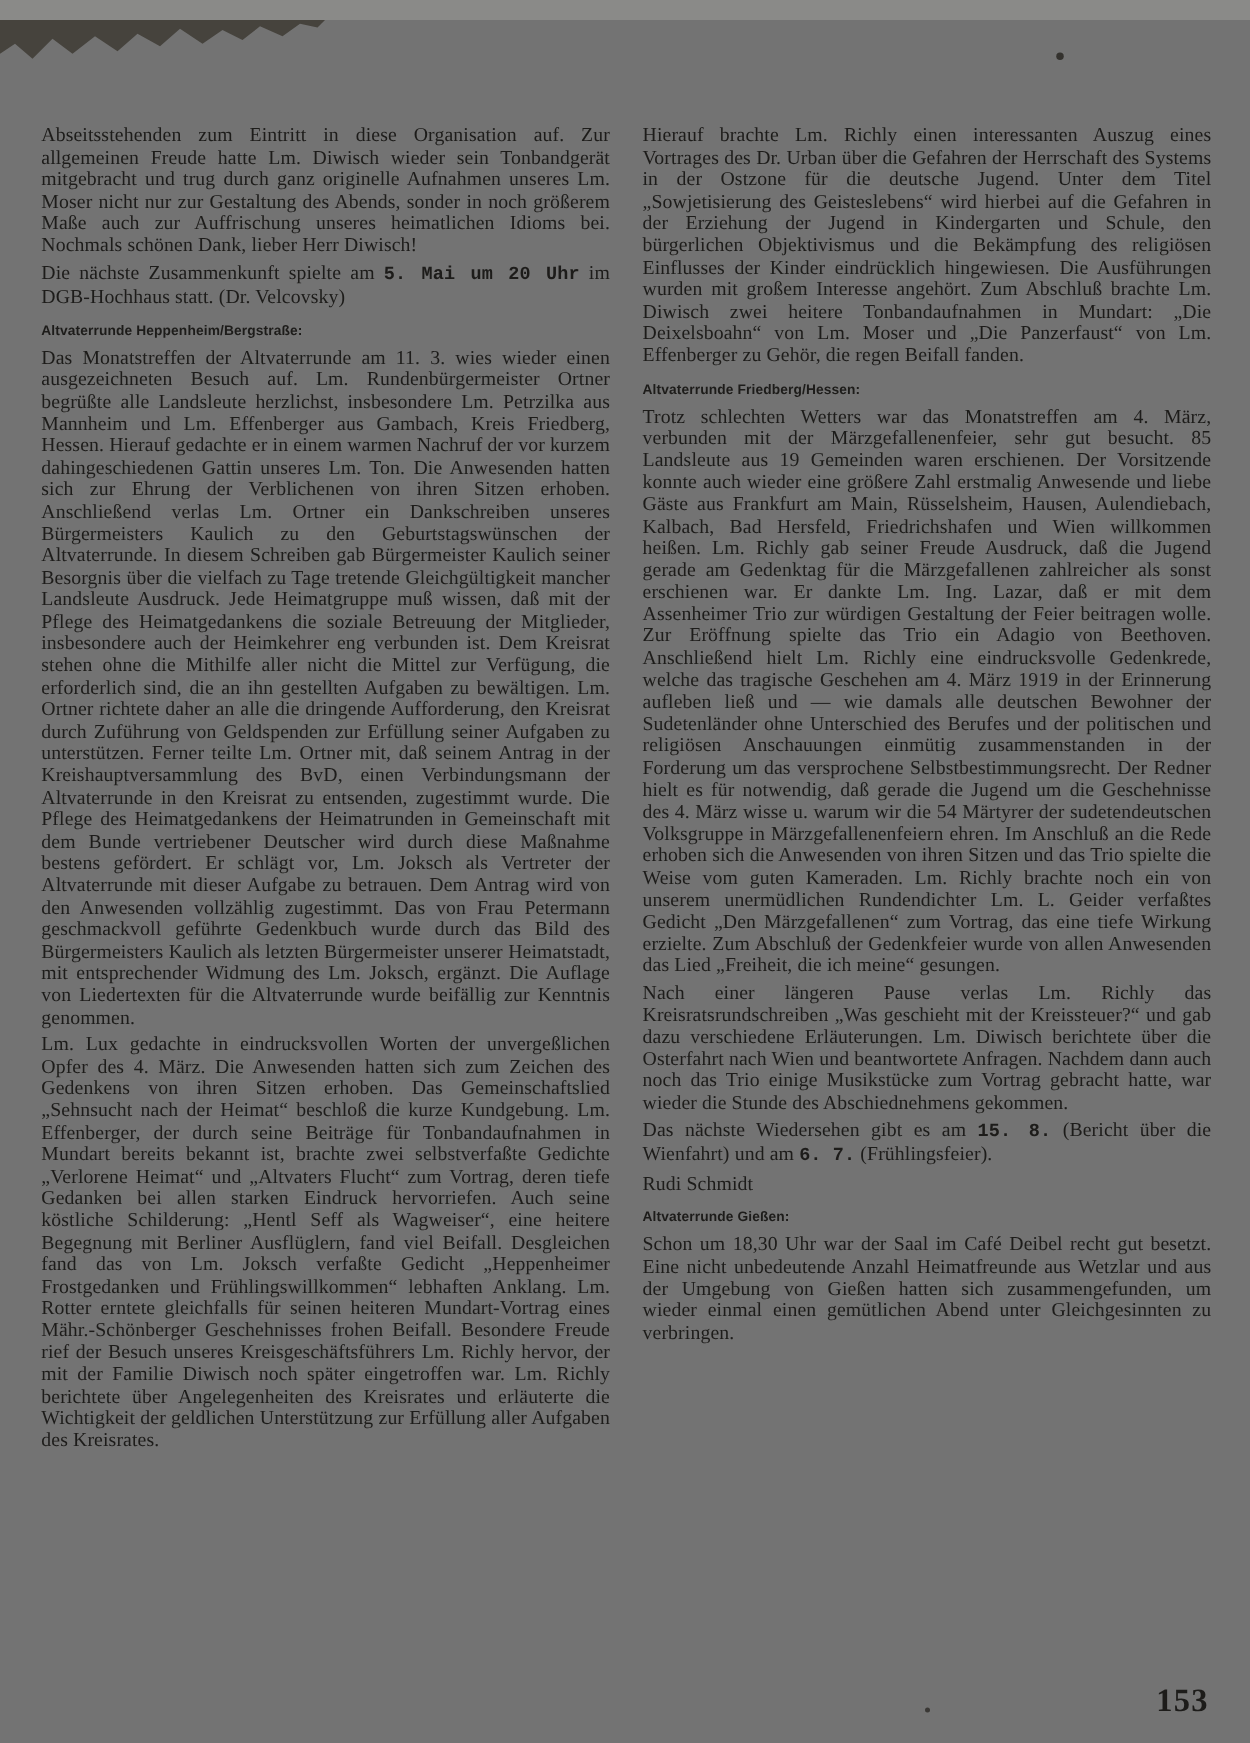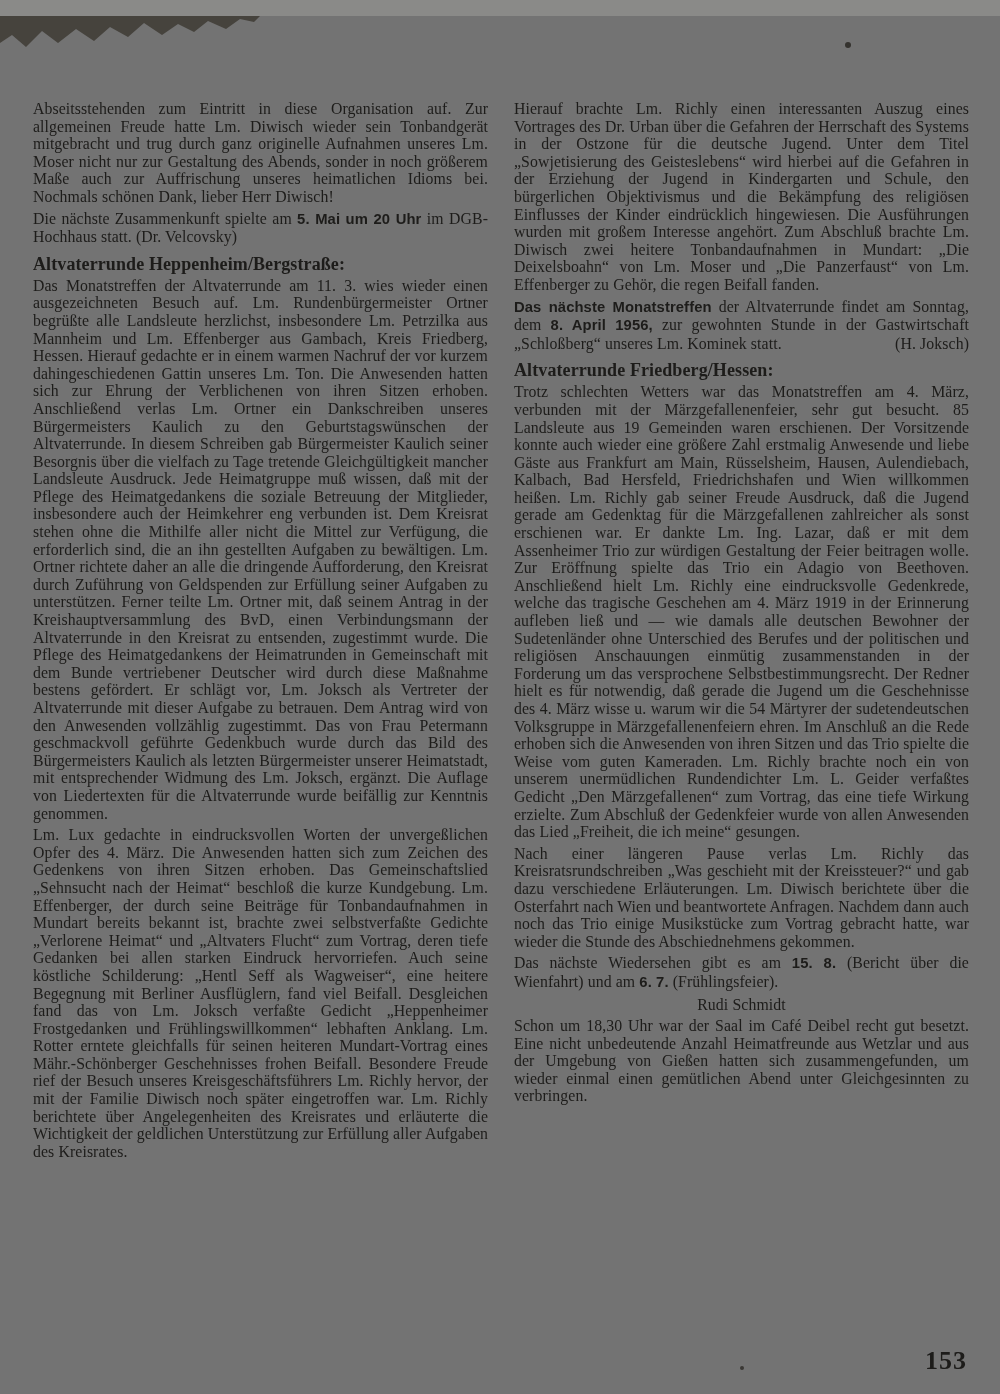--- a/index.html
+++ b/index.html
@@ -4,24 +4,24 @@
 <style>
   *{box-sizing:border-box}
   html,body{margin:0;padding:0;background:#8a8a88}
   .page{position:relative;width:1000px;height:1394px;margin:16px auto;background:#737373;overflow:hidden;
         font-family:"Liberation Serif","DejaVu Serif",serif;color:#1d1c1a;
         background-image:linear-gradient(180deg,#ecead f0 0%,#edebe5 3%,#edebe5 100%)}
   .torn{position:absolute;top:0;left:0;display:block;pointer-events:none}
   .content{position:absolute;top:84px;left:33px;width:936px;display:flex;gap:26px}
   .col{flex:1;font-size:15.8px;line-height:17.6px;text-align:justify;letter-spacing:0.1px;hyphens:auto;-webkit-hyphens:auto}
   .col p{margin:0 0 4px}
-  .col h3{font-family:Liberation Serif, serif;font-size:18px;line-height:18px;margin:9px 0 4px;letter-spacing:0.1px}
-  .b{font-family:Liberation Sans, sans-serif;font-weight:700;font-size:14.8px}
+  .col h3{font-family:Liberation Sans, sans-serif;font-size:11px;line-height:18px;margin:9px 0 4px;letter-spacing:0.1px}
+  .b{font-family:Liberation Mono, monospace;font-weight:700;font-size:14.8px}
   .fr{float:right;font-size:15.8px;font-family:"Liberation Serif","DejaVu Serif",serif;font-weight:400}
-  .sig{text-align:center}
+  .sig{text-align:left}
   .pageno{position:absolute;right:33px;bottom:34px;font-size:26px;font-weight:700;letter-spacing:1px}
   .speck{position:absolute;border-radius:50%;background:#3a3835}
 </style>
 </head>
 <body>
 
 <div class="page">
 
   <svg class="torn" width="1000" height="42" viewBox="0 0 1000 42" xmlns="http://www.w3.org/2000/svg">
     <polygon fill="#46433d" points="0,0 260,0 254,6 240,3 226,13 208,5 194,16 178,8 162,19 144,7 128,21 110,11 94,25 76,13 58,27 42,15 26,31 12,19 0,27"></polygon>
@@ -31,26 +31,26 @@
   <div class="content">
     <div class="col">
         <p><span>Abseitsstehenden zum Eintritt in diese Organisation auf. Zur allgemeinen Freude hatte Lm. Diwisch wieder sein Tonbandgerät mitgebracht und trug durch ganz originelle Aufnahmen unseres Lm. Moser nicht nur zur Gestaltung des Abends, sonder in noch größerem Maße auch zur Auffrischung unseres heimatlichen Idioms bei. Nochmals schönen Dank, lieber Herr Diwisch!</span></p>
         <p><span>Die nächste Zusammenkunft spielte am </span><span class="b">5. Mai um 20 Uhr</span><span> im DGB-Hochhaus statt. (Dr. Velcovsky)</span></p>
         <h3>Altvaterrunde Heppenheim/Bergstraße:</h3>
         <p><span>Das Monatstreffen der Altvaterrunde am 11. 3. wies wieder einen ausgezeichneten Besuch auf. Lm. Rundenbürgermeister Ortner begrüßte alle Landsleute herzlichst, insbesondere Lm. Petrzilka aus Mannheim und Lm. Effenberger aus Gambach, Kreis Friedberg, Hessen. Hierauf gedachte er in einem warmen Nachruf der vor kurzem dahingeschiedenen Gattin unseres Lm. Ton. Die Anwesenden hatten sich zur Ehrung der Verblichenen von ihren Sitzen erhoben. Anschließend verlas Lm. Ortner ein Dankschreiben unseres Bürgermeisters Kaulich zu den Geburtstagswünschen der Altvaterrunde. In diesem Schreiben gab Bürgermeister Kaulich seiner Besorgnis über die vielfach zu Tage tretende Gleichgültigkeit mancher Landsleute Ausdruck. Jede Heimatgruppe muß wissen, daß mit der Pflege des Heimatgedankens die soziale Betreuung der Mitglieder, insbesondere auch der Heimkehrer eng verbunden ist. Dem Kreisrat stehen ohne die Mithilfe aller nicht die Mittel zur Verfügung, die erforderlich sind, die an ihn gestellten Aufgaben zu bewältigen. Lm. Ortner richtete daher an alle die dringende Aufforderung, den Kreisrat durch Zuführung von Geldspenden zur Erfüllung seiner Aufgaben zu unterstützen. Ferner teilte Lm. Ortner mit, daß seinem Antrag in der Kreishauptversammlung des BvD, einen Verbindungsmann der Altvaterrunde in den Kreisrat zu entsenden, zugestimmt wurde. Die Pflege des Heimatgedankens der Heimatrunden in Gemeinschaft mit dem Bunde vertriebener Deutscher wird durch diese Maßnahme bestens gefördert. Er schlägt vor, Lm. Joksch als Vertreter der Altvaterrunde mit dieser Aufgabe zu betrauen. Dem Antrag wird von den Anwesenden vollzählig zugestimmt. Das von Frau Petermann geschmackvoll geführte Gedenkbuch wurde durch das Bild des Bürgermeisters Kaulich als letzten Bürgermeister unserer Heimatstadt, mit entsprechender Widmung des Lm. Joksch, ergänzt. Die Auflage von Liedertexten für die Altvaterrunde wurde beifällig zur Kenntnis genommen.</span></p>
         <p><span>Lm. Lux gedachte in eindrucksvollen Worten der unvergeßlichen Opfer des 4. März. Die Anwesenden hatten sich zum Zeichen des Gedenkens von ihren Sitzen erhoben. Das Gemeinschaftslied „Sehnsucht nach der Heimat“ beschloß die kurze Kundgebung. Lm. Effenberger, der durch seine Beiträge für Tonbandaufnahmen in Mundart bereits bekannt ist, brachte zwei selbstverfaßte Gedichte „Verlorene Heimat“ und „Altvaters Flucht“ zum Vortrag, deren tiefe Gedanken bei allen starken Eindruck hervorriefen. Auch seine köstliche Schilderung: „Hentl Seff als Wagweiser“, eine heitere Begegnung mit Berliner Ausflüglern, fand viel Beifall. Desgleichen fand das von Lm. Joksch verfaßte Gedicht „Heppenheimer Frostgedanken und Frühlingswillkommen“ lebhaften Anklang. Lm. Rotter erntete gleichfalls für seinen heiteren Mundart-Vortrag eines Mähr.-Schönberger Geschehnisses frohen Beifall. Besondere Freude rief der Besuch unseres Kreisgeschäftsführers Lm. Richly hervor, der mit der Familie Diwisch noch später eingetroffen war. Lm. Richly berichtete über Angelegenheiten des Kreisrates und erläuterte die Wichtigkeit der geldlichen Unterstützung zur Erfüllung aller Aufgaben des Kreisrates.</span></p>
       </div>
     <div class="col">
         <p><span>Hierauf brachte Lm. Richly einen interessanten Auszug eines Vortrages des Dr. Urban über die Gefahren der Herrschaft des Systems in der Ostzone für die deutsche Jugend. Unter dem Titel „Sowjetisierung des Geisteslebens“ wird hierbei auf die Gefahren in der Erziehung der Jugend in Kindergarten und Schule, den bürgerlichen Objektivismus und die Bekämpfung des religiösen Einflusses der Kinder eindrücklich hingewiesen. Die Ausführungen wurden mit großem Interesse angehört. Zum Abschluß brachte Lm. Diwisch zwei heitere Tonbandaufnahmen in Mundart: „Die Deixelsboahn“ von Lm. Moser und „Die Panzerfaust“ von Lm. Effenberger zu Gehör, die regen Beifall fanden.</span></p>
-        <p><span class="b">Das nächste Monatstreffen</span><span> der Altvaterrunde findet am Sonntag, dem </span><span class="b">8. April 1956,</span><span> zur gewohnten Stunde in der Gastwirtschaft „Schloßberg“ unseres Lm. Kominek statt. </span><span class="fr">(H. Joksch)</span></p>
         <h3>Altvaterrunde Friedberg/Hessen:</h3>
         <p><span>Trotz schlechten Wetters war das Monatstreffen am 4. März, verbunden mit der Märzgefallenenfeier, sehr gut besucht. 85 Landsleute aus 19 Gemeinden waren erschienen. Der Vorsitzende konnte auch wieder eine größere Zahl erstmalig Anwesende und liebe Gäste aus Frankfurt am Main, Rüsselsheim, Hausen, Aulendiebach, Kalbach, Bad Hersfeld, Friedrichshafen und Wien willkommen heißen. Lm. Richly gab seiner Freude Ausdruck, daß die Jugend gerade am Gedenktag für die Märzgefallenen zahlreicher als sonst erschienen war. Er dankte Lm. Ing. Lazar, daß er mit dem Assenheimer Trio zur würdigen Gestaltung der Feier beitragen wolle. Zur Eröffnung spielte das Trio ein Adagio von Beethoven. Anschließend hielt Lm. Richly eine eindrucksvolle Gedenkrede, welche das tragische Geschehen am 4. März 1919 in der Erinnerung aufleben ließ und — wie damals alle deutschen Bewohner der Sudetenländer ohne Unterschied des Berufes und der politischen und religiösen Anschauungen einmütig zusammenstanden in der Forderung um das versprochene Selbstbestimmungsrecht. Der Redner hielt es für notwendig, daß gerade die Jugend um die Geschehnisse des 4. März wisse u. warum wir die 54 Märtyrer der sudetendeutschen Volksgruppe in Märzgefallenenfeiern ehren. Im Anschluß an die Rede erhoben sich die Anwesenden von ihren Sitzen und das Trio spielte die Weise vom guten Kameraden. Lm. Richly brachte noch ein von unserem unermüdlichen Rundendichter Lm. L. Geider verfaßtes Gedicht „Den Märzgefallenen“ zum Vortrag, das eine tiefe Wirkung erzielte. Zum Abschluß der Gedenkfeier wurde von allen Anwesenden das Lied „Freiheit, die ich meine“ gesungen.</span></p>
         <p><span>Nach einer längeren Pause verlas Lm. Richly das Kreisratsrundschreiben „Was geschieht mit der Kreissteuer?“ und gab dazu verschiedene Erläuterungen. Lm. Diwisch berichtete über die Osterfahrt nach Wien und beantwortete Anfragen. Nachdem dann auch noch das Trio einige Musikstücke zum Vortrag gebracht hatte, war wieder die Stunde des Abschiednehmens gekommen.</span></p>
         <p><span>Das nächste Wiedersehen gibt es am </span><span class="b">15. 8.</span><span> (Bericht über die Wienfahrt) und am </span><span class="b">6. 7.</span><span> (Frühlingsfeier).</span></p>
         <p class="sig">Rudi Schmidt</p>
+        <h3>Altvaterrunde Gießen:</h3>
         <p><span>Schon um 18,30 Uhr war der Saal im Café Deibel recht gut besetzt. Eine nicht unbedeutende Anzahl Heimatfreunde aus Wetzlar und aus der Umgebung von Gießen hatten sich zusammengefunden, um wieder einmal einen gemütlichen Abend unter Gleichgesinnten zu verbringen.</span></p>
       </div>
   </div>
 
   <div class="speck" style="left:740px;top:1350px;width:4px;height:4px;"></div>
 
   <div class="pageno">153</div>
 
 </div>
 

